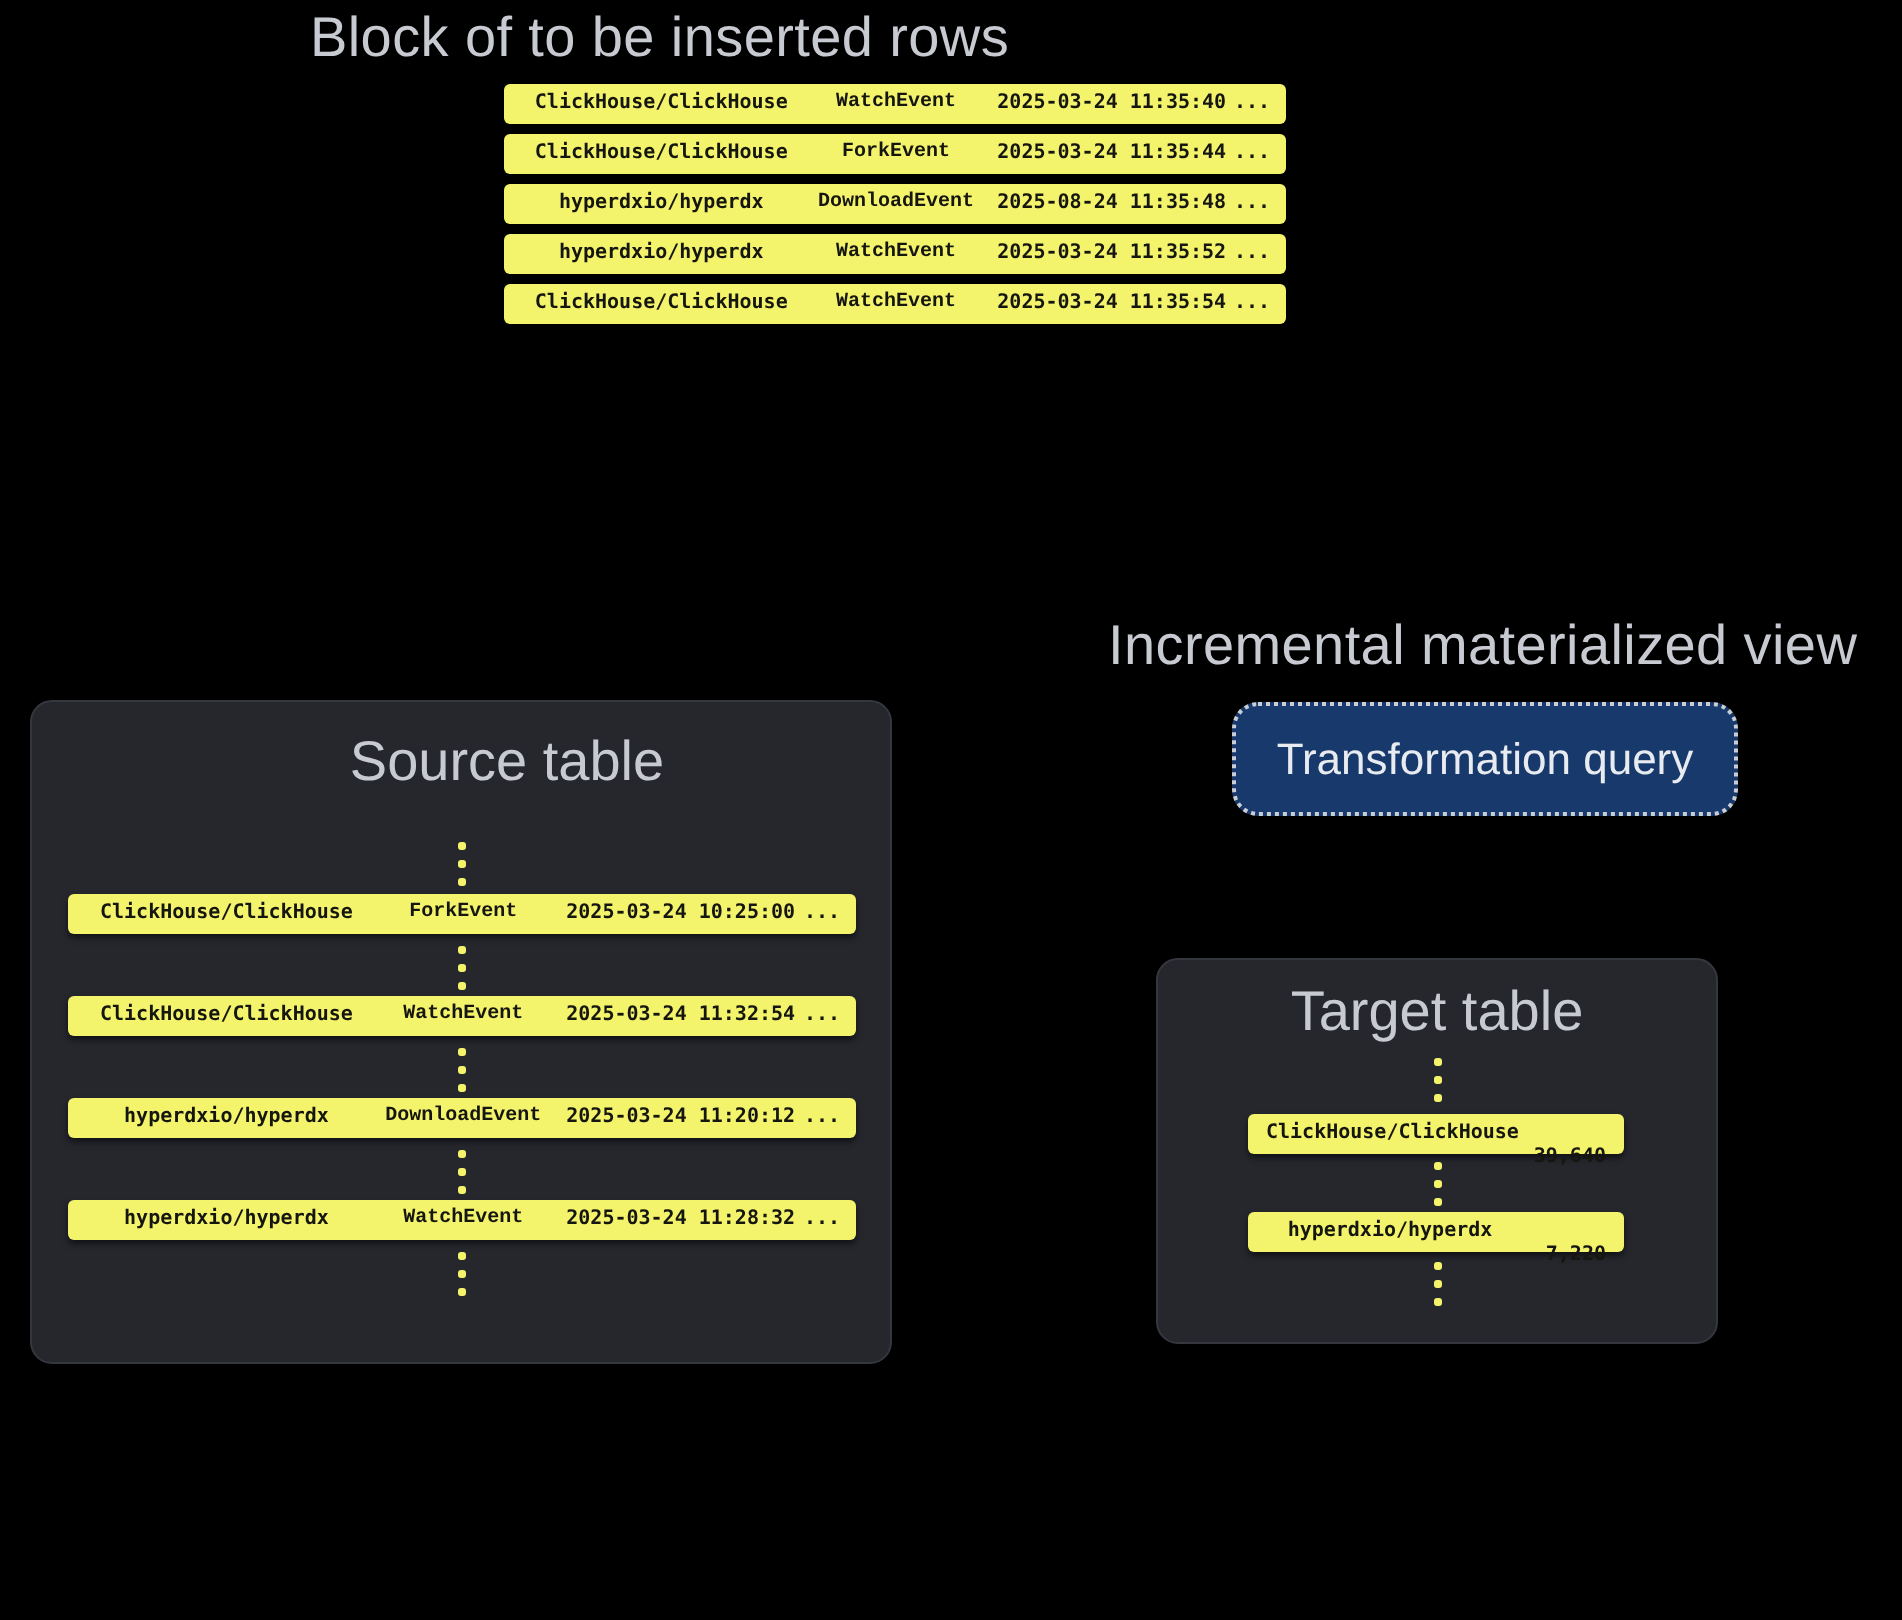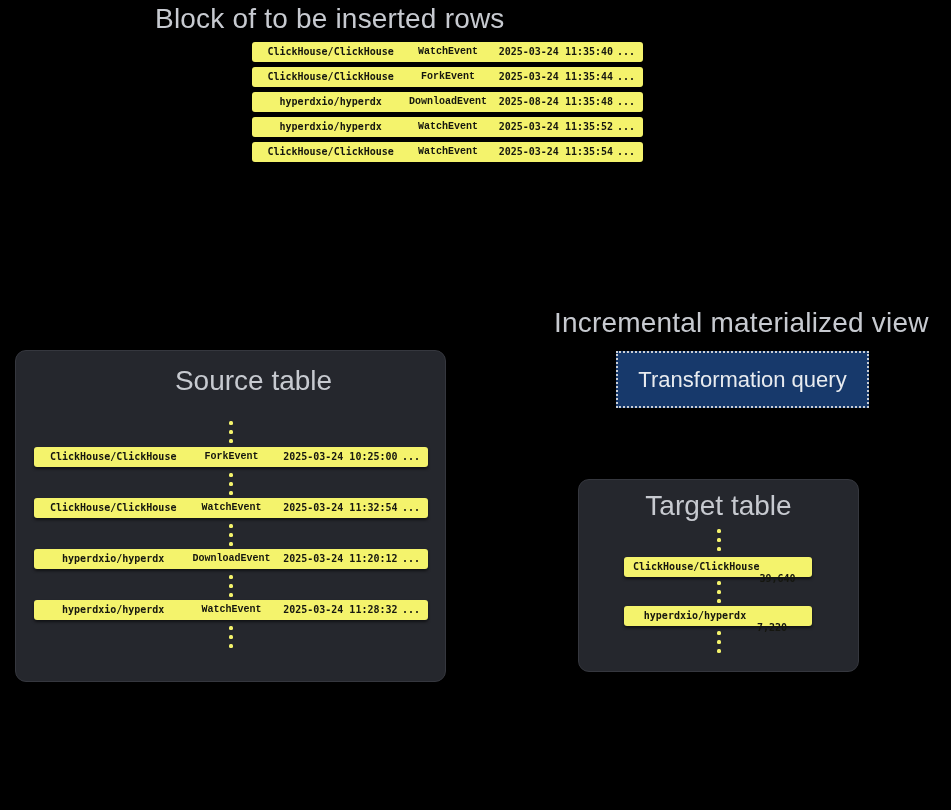--- a/index.html
+++ b/index.html
@@ -40,32 +40,32 @@
   .c-event{width:98px;text-align:center;font-family:Liberation Mono, monospace;}
   .c-ts{width:128px;text-align:center;}
   .c-more{flex:1;text-align:right;}
   .trow{
     position:absolute;height:20px;width:188px;left:45px;
     background:var(--yellow);border-radius:3px;display:flex;align-items:center;
     padding:0 9px;font:700 10px/20px "DejaVu Sans Mono",monospace;
     color:var(--row-text);box-shadow:0 2px 3px rgba(0,0,0,.55);white-space:nowrap;
   }
   .t-repo{flex:1;text-align:center;}
-  .t-val{width:46px;text-align:left;margin-top:24px;}
+  .t-val{width:46px;text-align:right;margin-top:24px;}
   .vdots{
     position:absolute;display:flex;flex-direction:column;align-items:center;
     gap:5px;width:10px;
   }
   .vdots i{
     display:block;width:4px;height:4px;background:var(--yellow);
     border-radius:1.5px;
   }
   .transform-btn{
     position:absolute;left:616px;top:351px;width:253px;height:57px;
-    background:var(--navy);border:2px dotted #c9ced6;border-radius:0;
+    background:var(--navy);border:2px dotted #c9ced6;border-radius:13px;
     color:#e8ebef;font:400 22px "Liberation Sans",sans-serif;
     display:flex;align-items:center;justify-content:center;cursor:pointer;
   }
 </style>
 </head>
 <body>
 
 <div class="stage">
 
   <div class="h-title" style="left:155px;top:2px;width:590px;">Block of to be inserted rows</div>

